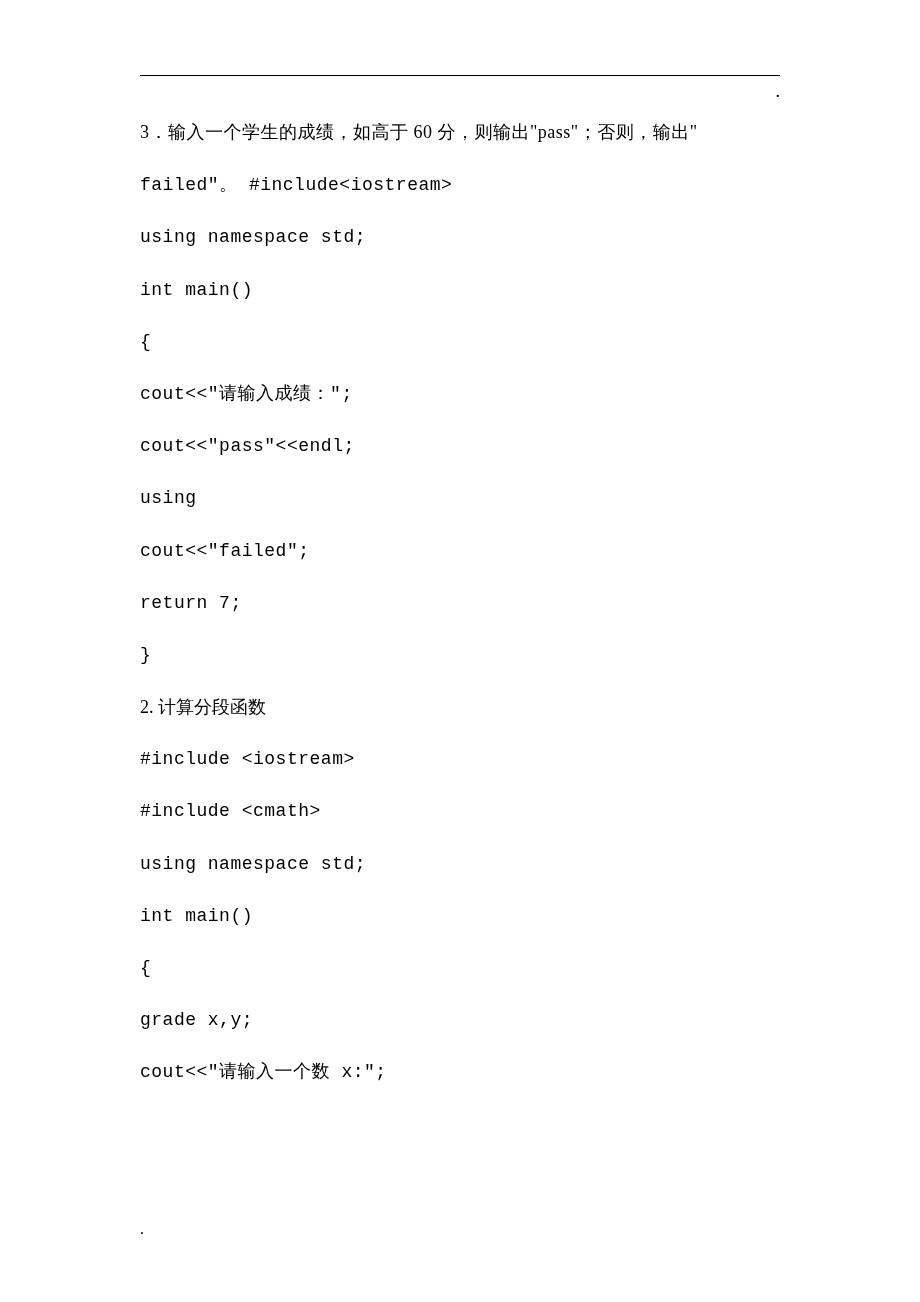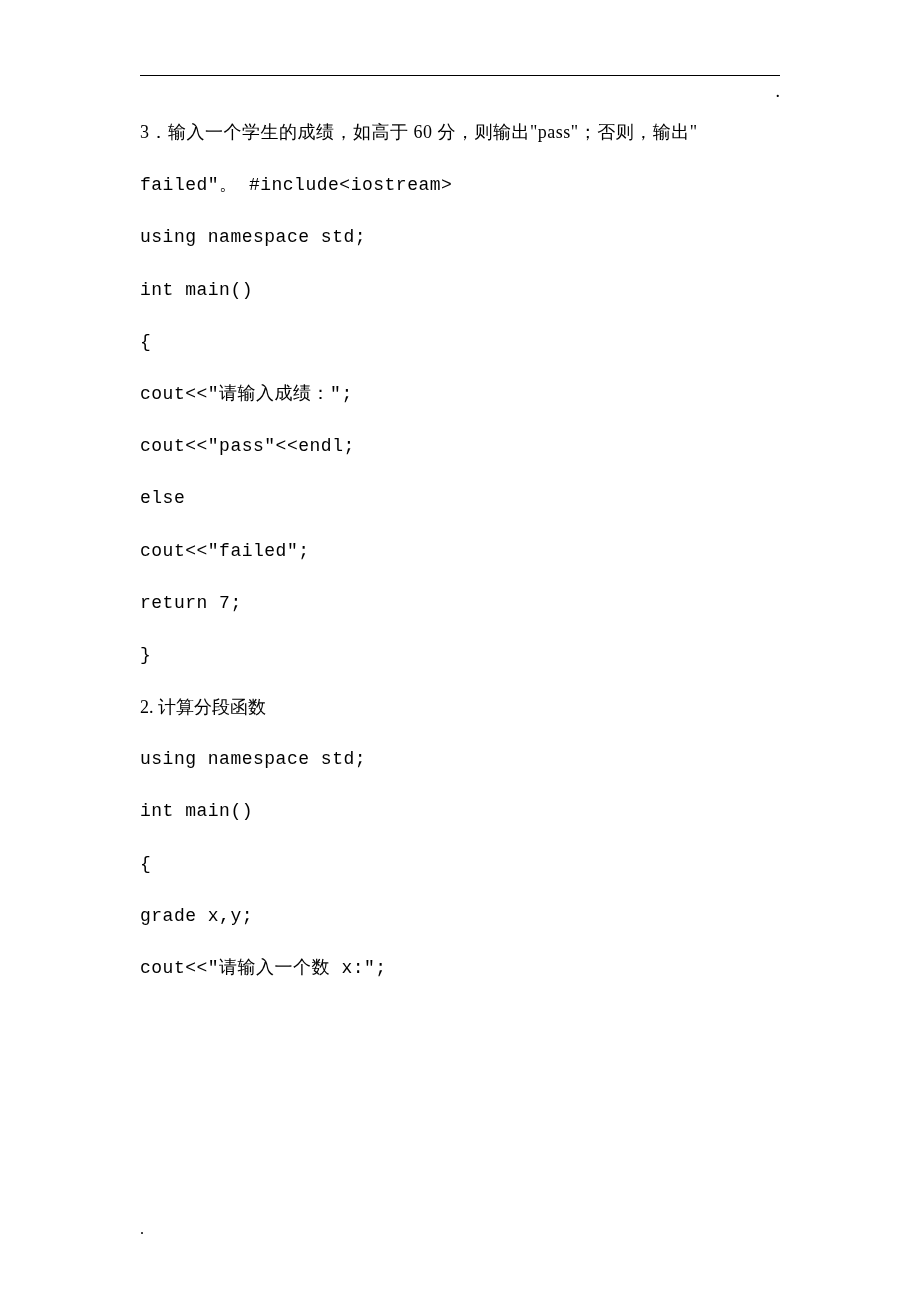--- a/index.html
+++ b/index.html
@@ -56,26 +56,28 @@
   <hr class="hr-top">
 
   <div class="line q3">3．输入一个学生的成绩，如高于 60 分，则输出"pass"；否则，输出"</div>
   <div class="line"><span class="mono">failed"。 #include&lt;iostream&gt;</span></div>
 
   <div class="line mono">using namespace std;</div>
   <div class="line mono">int main()</div>
   <div class="line mono">{</div>
   <div class="line mono">cout&lt;&lt;"请输入成绩：";</div>
   <div class="line mono">cout&lt;&lt;"pass"&lt;&lt;endl;</div>
-  <div class="line mono">else</div>
+  <div class="line mono">using</div>
   <div class="line mono">cout&lt;&lt;"failed";</div>
   <div class="line mono">return 7;</div>
   <div class="line mono">}</div>
 
   <div class="line">2. 计算分段函数</div>
+  <div class="line mono">#include &lt;iostream&gt;</div>
+  <div class="line mono">#include &lt;cmath&gt;</div>
   <div class="line mono">using namespace std;</div>
   <div class="line mono">int main()</div>
   <div class="line mono">{</div>
   <div class="line mono">grade x,y;</div>
   <div class="line mono">cout&lt;&lt;"请输入一个数 x:";</div>
 
   <span class="footer-dot">.</span>
 </div>
 
 </body></html>

